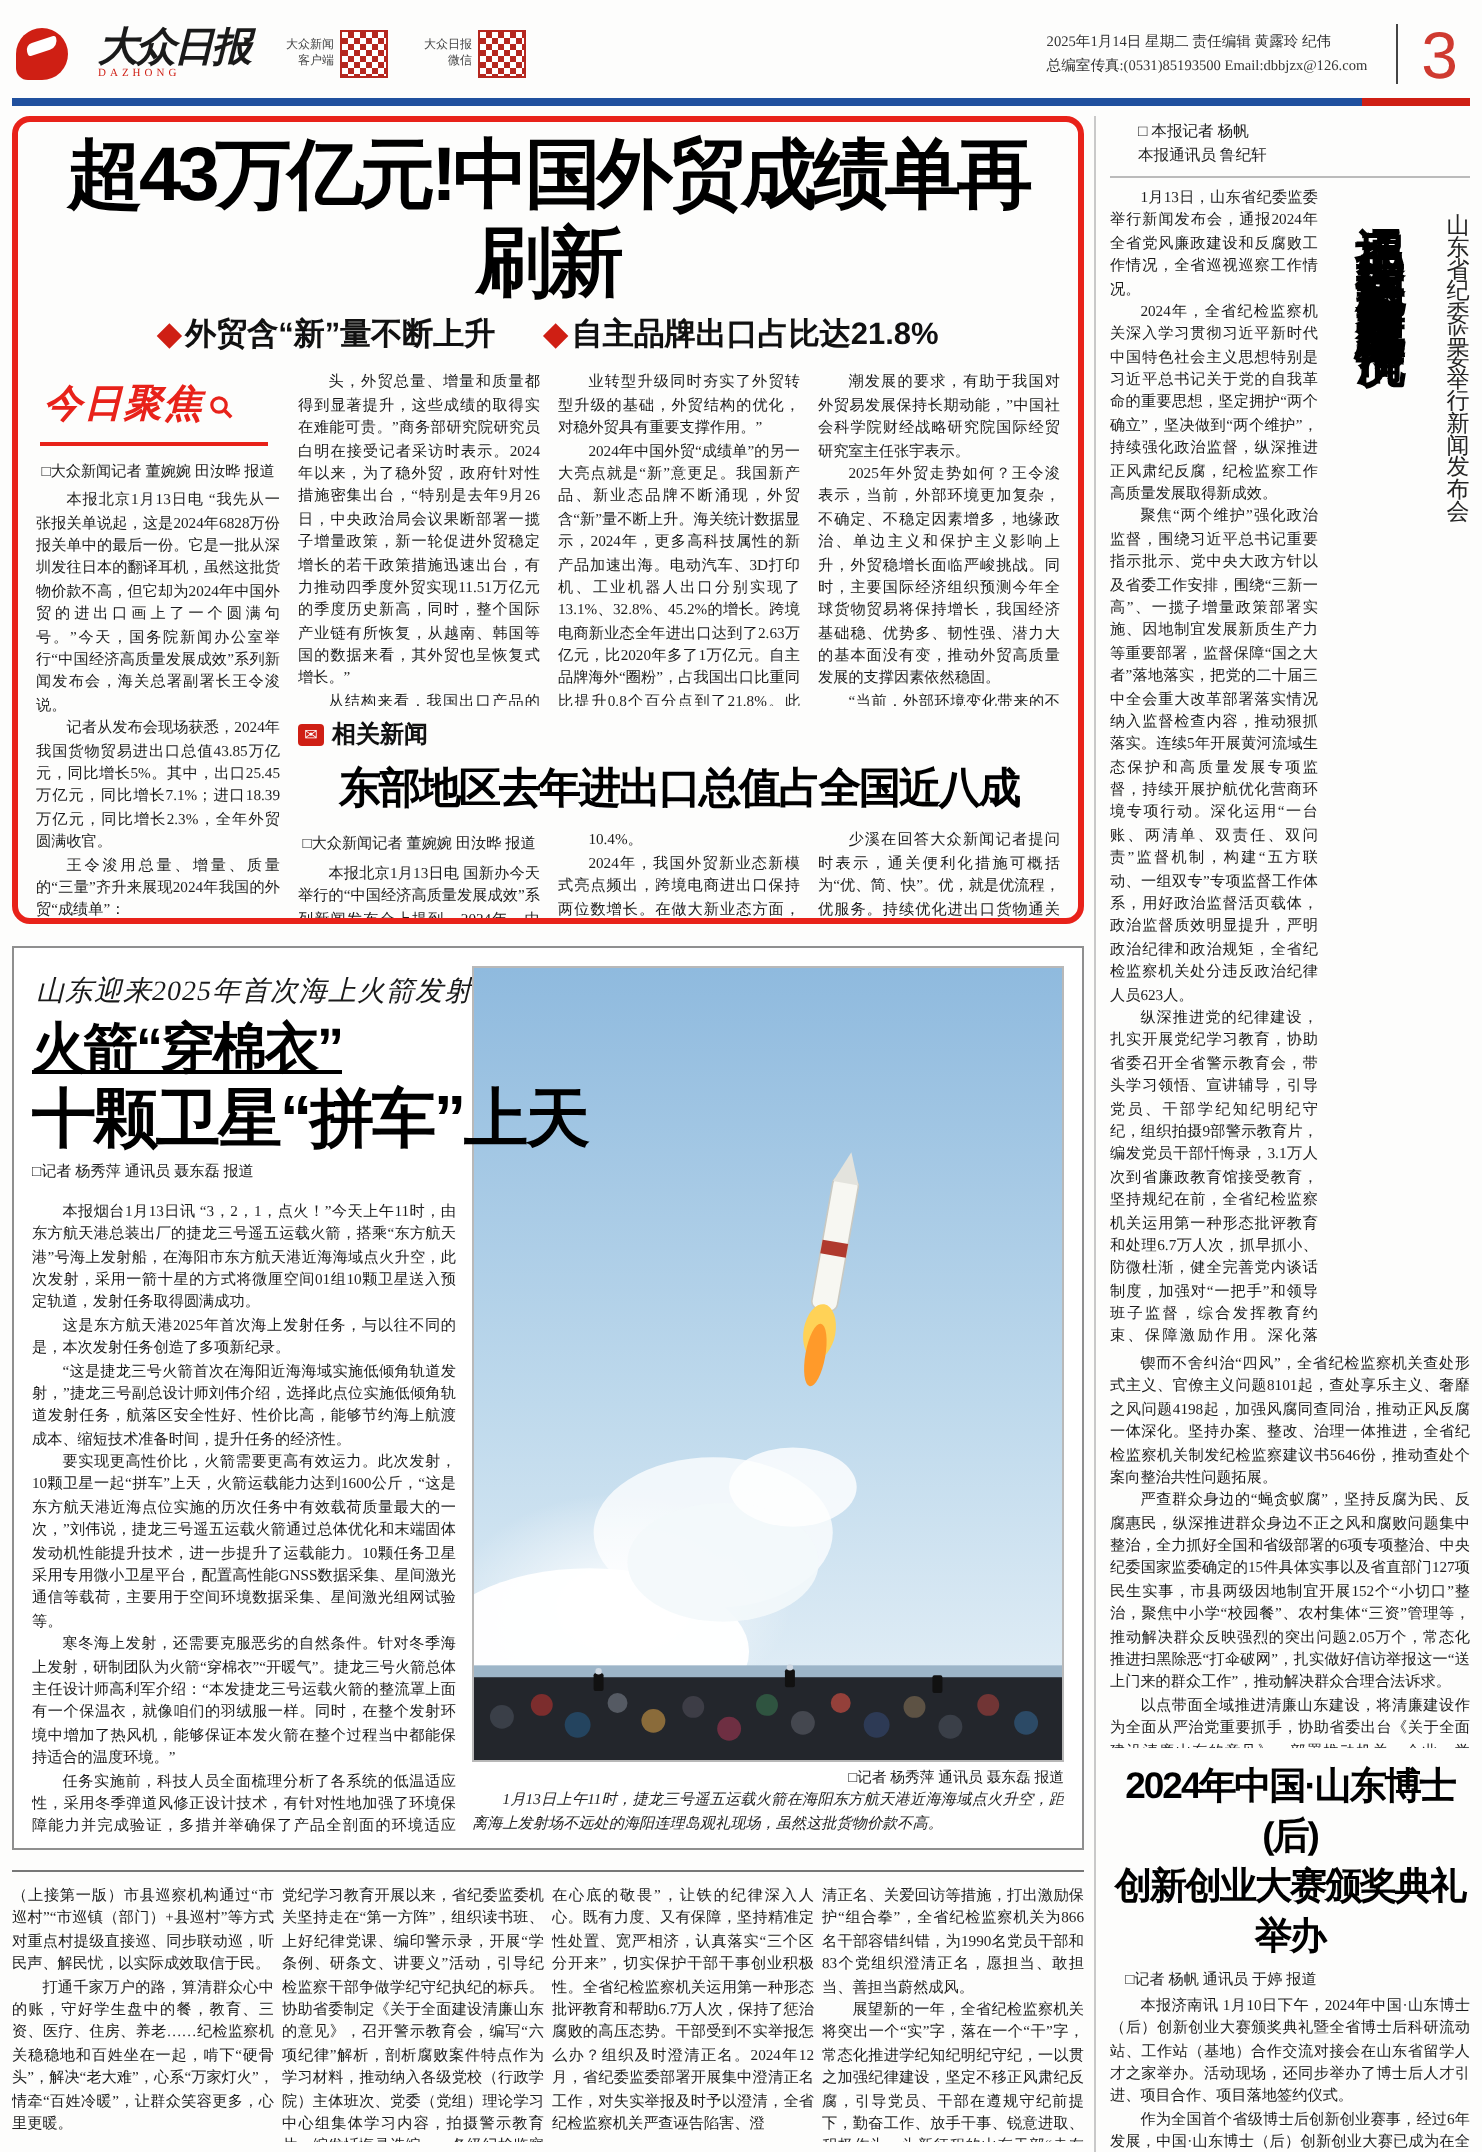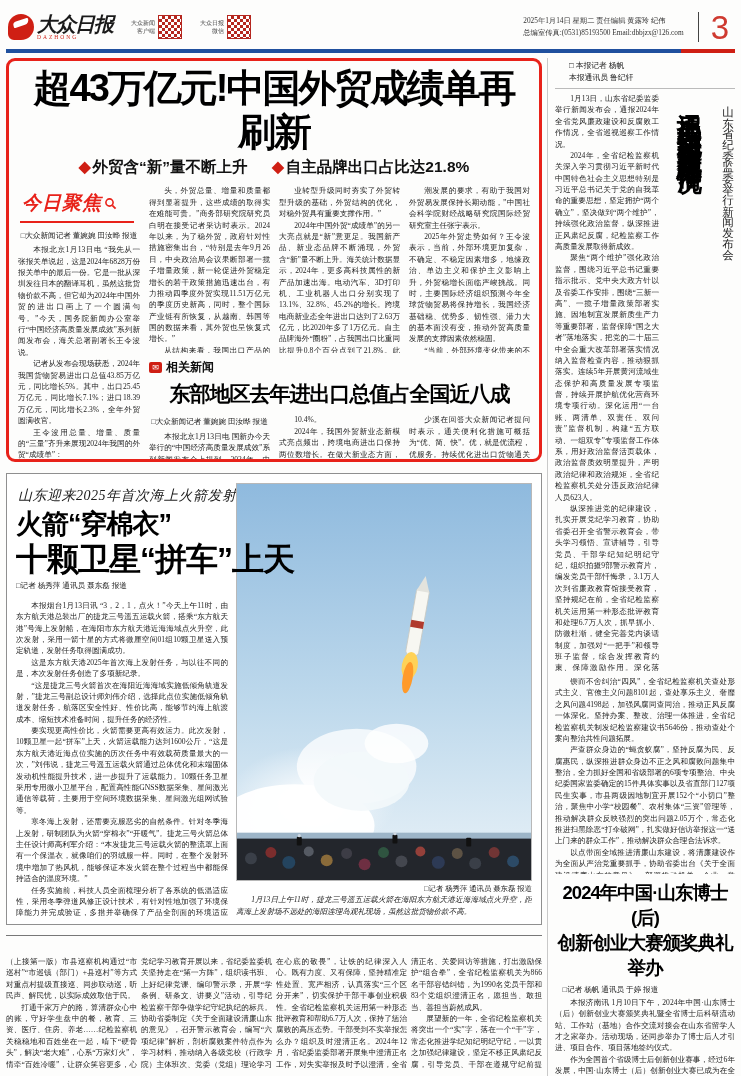--- a/index.html
+++ b/index.html
@@ -2,21 +2,21 @@
 <html><head>
 <meta charset="utf-8">
 <style>
   * { margin:0; padding:0; box-sizing:border-box; }
   html,body { background:#e9e9e9; }
   body { font-family:"Liberation Serif","DejaVu Serif",serif; color:#151515; }
   .page { position:relative; width:741px; height:1076px; background:#fdfdfc; margin:0 auto; padding:5px 6px 0; overflow:hidden; }
 
   
   .masthead { height:42px; display:flex; align-items:center; gap:6px; padding:2px 2px 0; }
-  .brand { display:flex; align-items:center; gap:3px; }
+  .brand { display:flex; align-items:center; gap:15px; }
   .brand-logo { width:26px; height:26px; border-radius:50% 50% 50% 6px; background:#cf1f14; position:relative; flex:0 0 auto; }
   .brand-logo::after { content:""; position:absolute; left:5px; top:6px; width:16px; height:6px; background:#fff; border-radius:6px 2px 8px 2px; transform:rotate(-18deg); }
   .brand-text { display:flex; flex-direction:column; line-height:1; }
   .brand-cn { font-size:20px; font-weight:900; font-style:italic; letter-spacing:-1px; color:#1a1a1a; }
   .brand-en { font-size:5.5px; color:#cf1f14; letter-spacing:2px; margin-top:1px; }
   .qr-group { display:flex; align-items:center; gap:3px; margin-left:8px; }
   .qr-label { font-size:6px; color:#444; text-align:right; line-height:1.35; width:28px; }
   .qr { width:24px; height:24px; border:1px solid #b5271f; background:conic-gradient(#b5271f 25%, #fff 0 50%, #b5271f 0 75%, #fff 0) 0 0/6px 6px; }
   .date-block { margin-left:auto; font-size:7.3px; color:#333; line-height:1.7; white-space:nowrap; }
   .section-title { display:flex; align-items:center; gap:4px; margin-left:10px; white-space:nowrap; }
@@ -59,32 +59,32 @@
   .rel-tag { font-size:12px; font-weight:900; font-family:"Liberation Sans",sans-serif; color:#111; }
   .rel-h2 { font-size:21px; font-weight:900; font-family:"Liberation Sans",sans-serif; text-align:center; margin:4px 0 6px; letter-spacing:-1px; color:#000; }
   .rel-cols { display:flex; gap:9px; height:108px; overflow:hidden; }
   .rel-cols .newscol { flex:1; }
 
   
   .rocket-box { margin-top:11px; border:1.5px solid #8f8f8f; height:452px; padding:9px 9px 7px; display:flex; gap:8px; overflow:hidden; background:#fff; }
   .rocket-left { width:212px; flex:0 0 auto; display:flex; flex-direction:column; overflow:visible; }
   .kicker { font-size:14px; font-style:italic; color:#1a1a1a; margin:4px 0 3px 2px; letter-spacing:0.5px; white-space:nowrap; }
   .rocket-h1 { font-family:"Liberation Sans",sans-serif; font-weight:900; color:#000; line-height:1.2; letter-spacing:-1px; white-space:nowrap; position:relative; z-index:2; }
-  .rocket-h1 .l1 { font-size:27px; }
+  .rocket-h1 .l1 { font-size:27px;text-decoration:underline; }
   .rocket-h1 .l2 { font-size:32px; }
   .rocket-text { margin-top:6px; flex:1; overflow:hidden; }
   .rocket-right { flex:1; display:flex; flex-direction:column; overflow:hidden; }
   .photo { flex:1; border:1px solid #b8b8b8; overflow:hidden; position:relative; }
   .photo svg { display:block; width:100%; height:100%; }
   .caption-block { padding-top:3px; }
   .photo-credit { font-size:7.4px; text-align:right; color:#222; }
   .caption { font-size:7.6px; font-style:italic; color:#222; line-height:1.5; text-align:justify; text-indent:2em; }
 
   
-  .continuation { margin-top:10px; border-top:1.5px solid #777; padding-top:20px; display:flex; gap:4px; height:136px; overflow:hidden; }
+  .continuation { margin-top:10px; border-top:1.5px solid #777; padding-top:6px; display:flex; gap:4px; height:136px; overflow:hidden; }
   .continuation .newscol { flex:1; }
   .continuation .newscol p:first-child { text-indent:0; }
 
   
   .disc-byline { font-size:7.8px; color:#222; line-height:1.6; padding:2px 0 3px 14px; border-bottom:1px solid #bbb; margin-bottom:4px; }
   .disc-top { display:flex; height:578px; overflow:hidden; gap:4px; }
   .disc-narrow { width:104px; flex:0 0 auto; }
   .disc-title-wrap { flex:1; display:flex; justify-content:center; }
   .disc-title { writing-mode:vertical-rl; font-size:25px; font-weight:900; font-family:"Liberation Sans",sans-serif; letter-spacing:3px; color:#000; line-height:1.15; }
   .disc-kicker { writing-mode:vertical-rl; font-size:11.5px; letter-spacing:11px; color:#222; padding-top:4px; }

